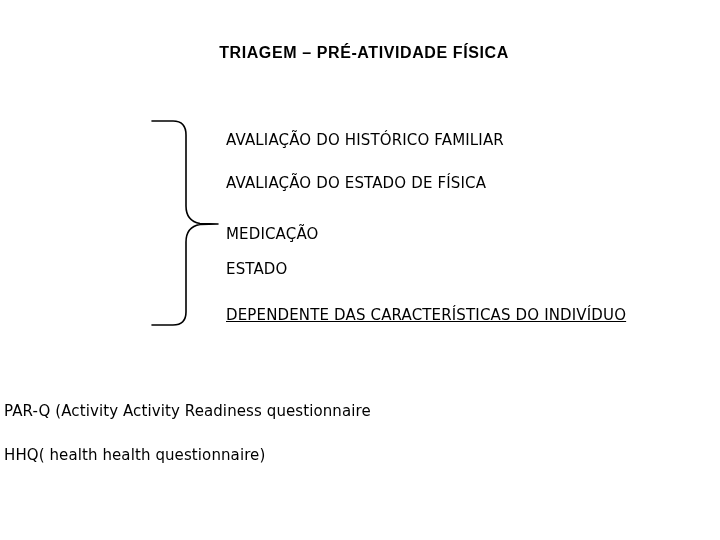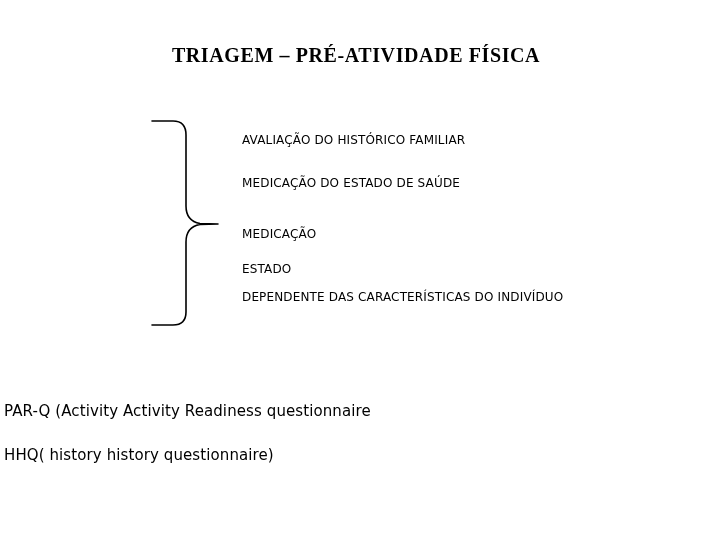--- a/index.html
+++ b/index.html
@@ -23,26 +23,27 @@
     background: #ffffff;
   }
 
   
   .slide-title {
     position: absolute;
     left: 0;
     top: 44px;
     width: 712px;
     text-align: center;
-    font-family: Liberation Serif, serif;
+    font-family: Liberation Sans, sans-serif;
     font-weight: bold;
-    font-size: 20px;
+    font-size: 16px;
     letter-spacing: 0.6px;
     white-space: nowrap;
     color: #000000;
+    padding-left: 8px;
   }
 
   
   .brace-group {
     position: absolute;
     left: 0;
     top: 110px;
     width: 720px;
     height: 220px;
   }
@@ -69,31 +70,30 @@
   
   .items {
     position: absolute;
     left: 226px;
     top: 120px;
     width: 494px;
   }
   .item {
     position: absolute;
     left: 0;
-    font-size: 12px;
+    font-size: 15px;
     letter-spacing: 0.15px;
     white-space: nowrap;
     line-height: 18px;
-    margin-left: 16px;
   }
   .item.i0 { top: 11px; }
   .item.i1 { top: 54px; }
   .item.i2 { top: 105px; }
   .item.i3 { top: 140px; }
-  .item.i4 { top: 168px; }
+  .item.i4 { top: 186px; text-decoration: underline; }
 
   
   .footnotes {
     position: absolute;
     left: 4px;
     top: 398px;
     width: 700px;
   }
   .footnote {
     position: absolute;
@@ -124,24 +124,24 @@
                Q 38 109 38 124
                L 38 194
                Q 38 207 25 207
                L 4 207" fill="none" stroke="#000000" stroke-width="1.6" stroke-linecap="round" stroke-linejoin="round"></path>
     </svg>
   </div>
 
 
   <div class="items">
     <div class="item i0">AVALIAÇÃO DO HISTÓRICO FAMILIAR</div>
-    <div class="item i1">MEDICAÇÃO DO ESTADO DE SAÚDE</div>
+    <div class="item i1">AVALIAÇÃO DO ESTADO DE FÍSICA</div>
     <div class="item i2">MEDICAÇÃO</div>
     <div class="item i3">ESTADO</div>
     <div class="item i4">DEPENDENTE DAS CARACTERÍSTICAS DO INDIVÍDUO</div>
   </div>
 
   <div class="footnotes">
     <div class="footnote f0">PAR-Q (Activity Activity Readiness questionnaire</div>
-    <div class="footnote f1">HHQ( history history questionnaire)</div>
+    <div class="footnote f1">HHQ( health health questionnaire)</div>
   </div>
 
 </div>
 
 </body></html>

